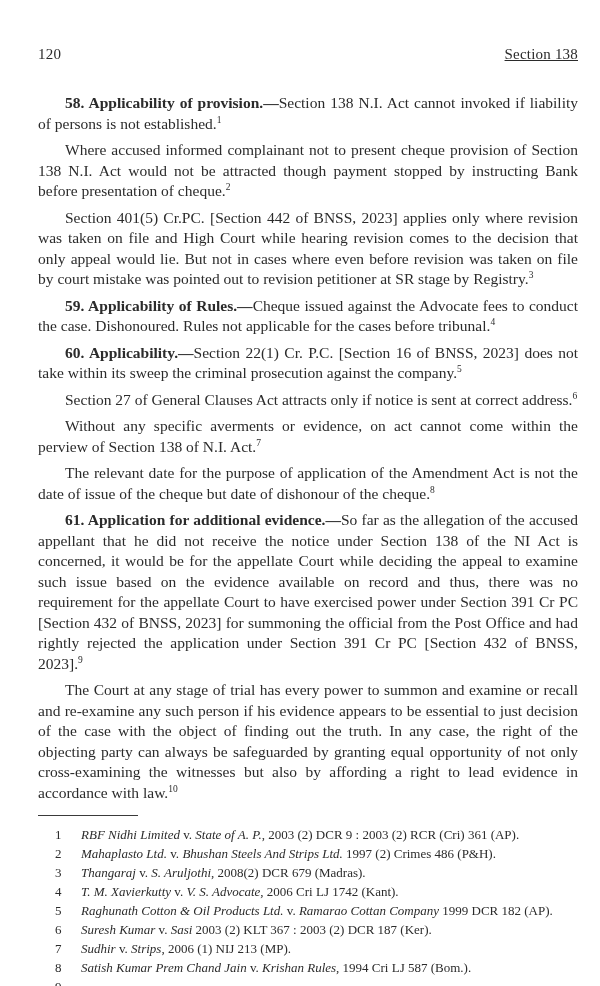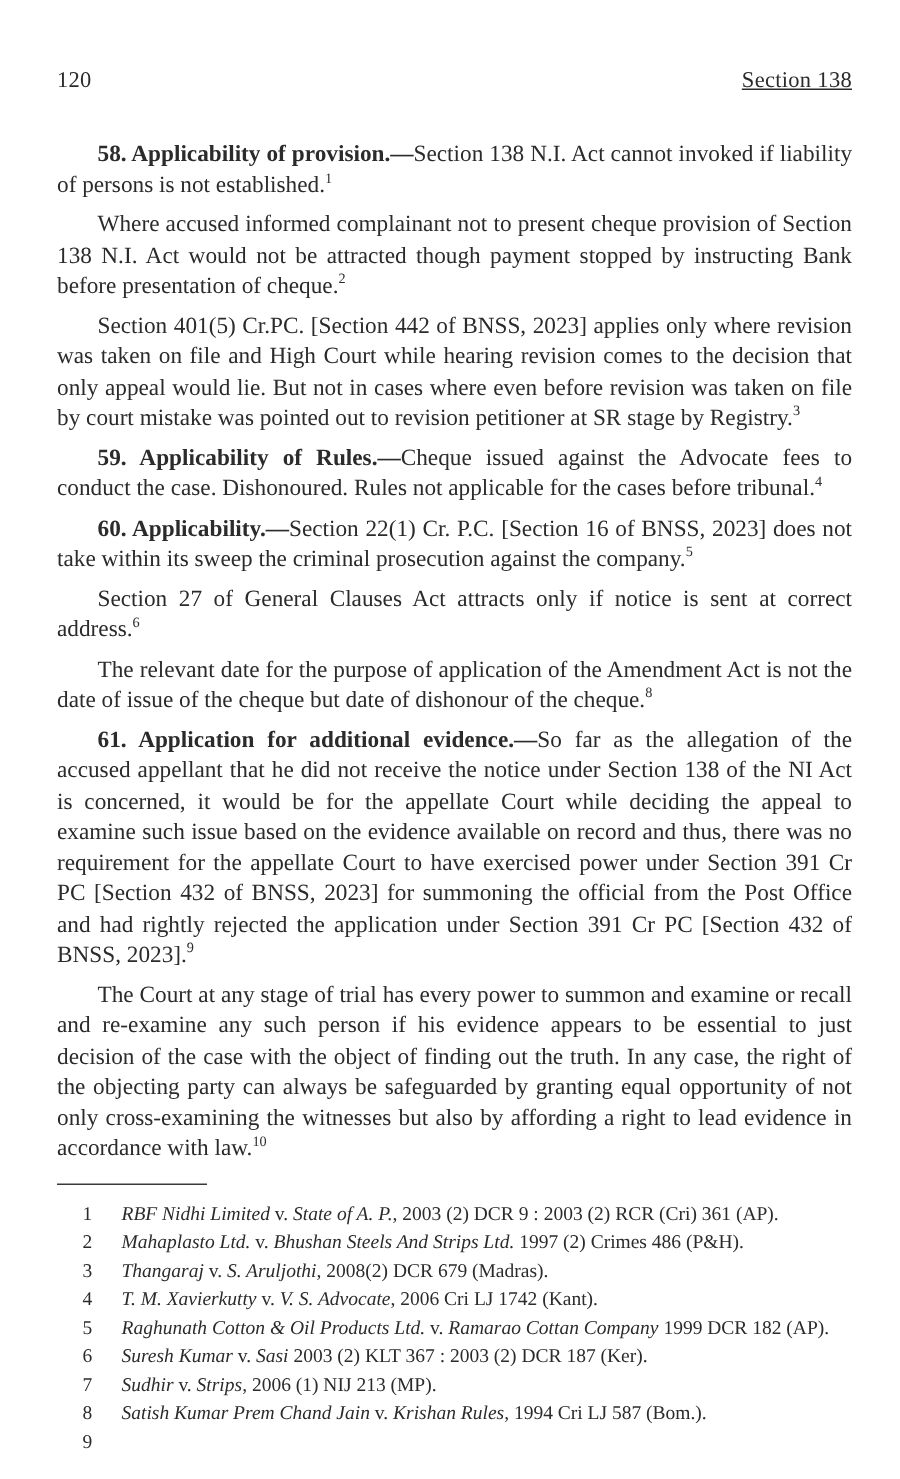--- a/index.html
+++ b/index.html
@@ -9,21 +9,21 @@
   }
   .page {
     position: relative;
     width: 600px;
     height: 986px;
     margin: 0 auto;
     background: #ffffff;
     color: #2b2b2b;
     font-family: "Liberation Serif", serif;
     box-sizing: border-box;
-    padding: 46px 32px 0 38px;
+    padding: 46px 22px 0 38px;
     overflow: hidden;
   }
   .page-header {
     display: flex;
     justify-content: space-between;
     align-items: baseline;
     font-size: 15px;
     letter-spacing: 0.2px;
   }
   .pg-num {
@@ -92,20 +92,21 @@
     <span class="section-ref">Section 138</span>
   </header>
 
   <main class="page-body" id="paragraphs">
       <p class="para"><b>58. Applicability of provision.—</b>Section 138 N.I. Act cannot invoked if liability of persons is not established.<sup>1</sup></p>
       <p class="para">Where accused informed complainant not to present cheque provision of Section 138 N.I. Act would not be attracted though payment stopped by instructing Bank before presentation of cheque.<sup>2</sup></p>
       <p class="para">Section 401(5) Cr.PC. [Section 442 of BNSS, 2023] applies only where revision was taken on file and High Court while hearing revision comes to the decision that only appeal would lie. But not in cases where even before revision was taken on file by court mistake was pointed out to revision petitioner at SR stage by Registry.<sup>3</sup></p>
       <p class="para"><b>59. Applicability of Rules.—</b>Cheque issued against the Advocate fees to conduct the case. Dishonoured. Rules not applicable for the cases before tribunal.<sup>4</sup></p>
       <p class="para"><b>60. Applicability.—</b>Section 22(1) Cr. P.C. [Section 16 of BNSS, 2023] does not take within its sweep the criminal prosecution against the company.<sup>5</sup></p>
       <p class="para">Section 27 of General Clauses Act attracts only if notice is sent at correct address.<sup>6</sup></p>
+      <p class="para">Without any specific averments or evidence, on act cannot come within the perview of Section 138 of N.I. Act.<sup>7</sup></p>
       <p class="para">The relevant date for the purpose of application of the Amendment Act is not the date of issue of the cheque but date of dishonour of the cheque.<sup>8</sup></p>
       <p class="para"><b>61. Application for additional evidence.—</b>So far as the allegation of the accused appellant that he did not receive the notice under Section 138 of the NI Act is concerned, it would be for the appellate Court while deciding the appeal to examine such issue based on the evidence available on record and thus, there was no requirement for the appellate Court to have exercised power under Section 391 Cr PC [Section 432 of BNSS, 2023] for summoning the official from the Post Office and had rightly rejected the application under Section 391 Cr PC [Section 432 of BNSS, 2023].<sup>9</sup></p>
       <p class="para">The Court at any stage of trial has every power to summon and examine or recall and re-examine any such person if his evidence appears to be essential to just decision of the case with the object of finding out the truth. In any case, the right of the objecting party can always be safeguarded by granting equal opportunity of not only cross-examining the witnesses but also by affording a right to lead evidence in accordance with law.<sup>10</sup></p>
     </main>
 
   <footer class="footnote-area">
     <div class="fn-rule"></div>
     <div class="fn-list" id="footnotes">
         <div class="fn-row">
           <span class="fn-num">1</span>

